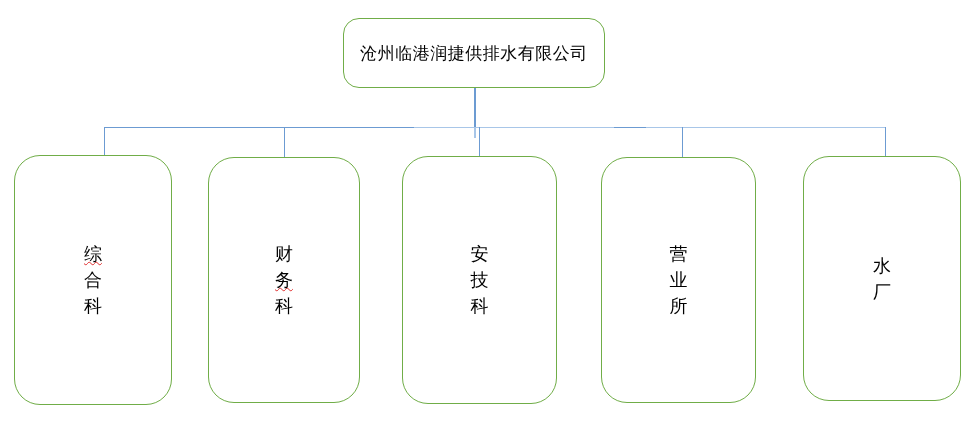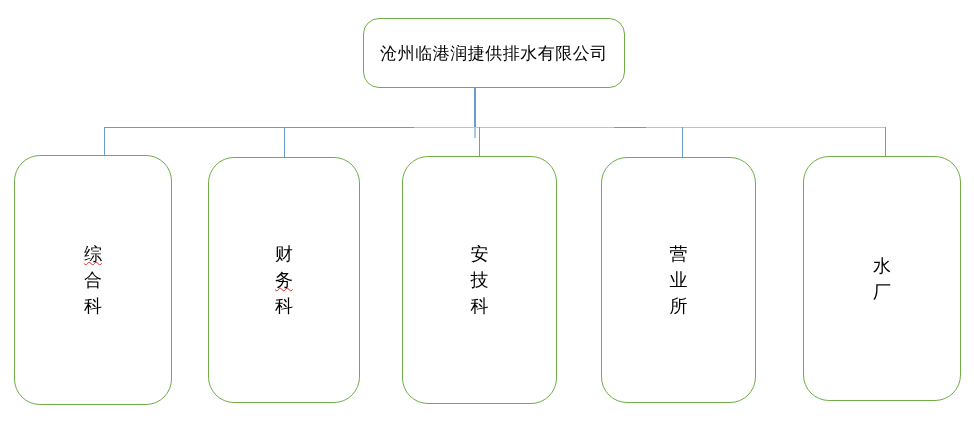--- a/index.html
+++ b/index.html
@@ -74,21 +74,21 @@
   }
   .connector.soft {
     background: #A8C6E8;
   }
 </style>
 </head>
 <body>
 
 <div id="org-chart">
 
-  <div class="node root" style="left:363px; top:18px; width:262px; height:70px;">
+  <div class="node root" style="left:343px; top:18px; width:262px; height:70px;">
     <span class="root-label">沧州临港润捷供排水有限公司</span>
   </div>
 
   <div class="connector v" style="left:474px; top:88px; width:1.5px; height:40px;"></div>
   <div class="connector v soft" style="left:474px; top:128px; width:1.5px; height:10px;"></div>
 
   <div class="connector h" style="left:104px; top:127px; width:310px; height:1.2px;"></div>
   <div class="connector h soft" style="left:414px; top:127px; width:200px; height:1.2px;"></div>
   <div class="connector h" style="left:614px; top:127px; width:32px; height:1.2px;"></div>
   <div class="connector h soft" style="left:646px; top:127px; width:240px; height:1.2px;"></div>

